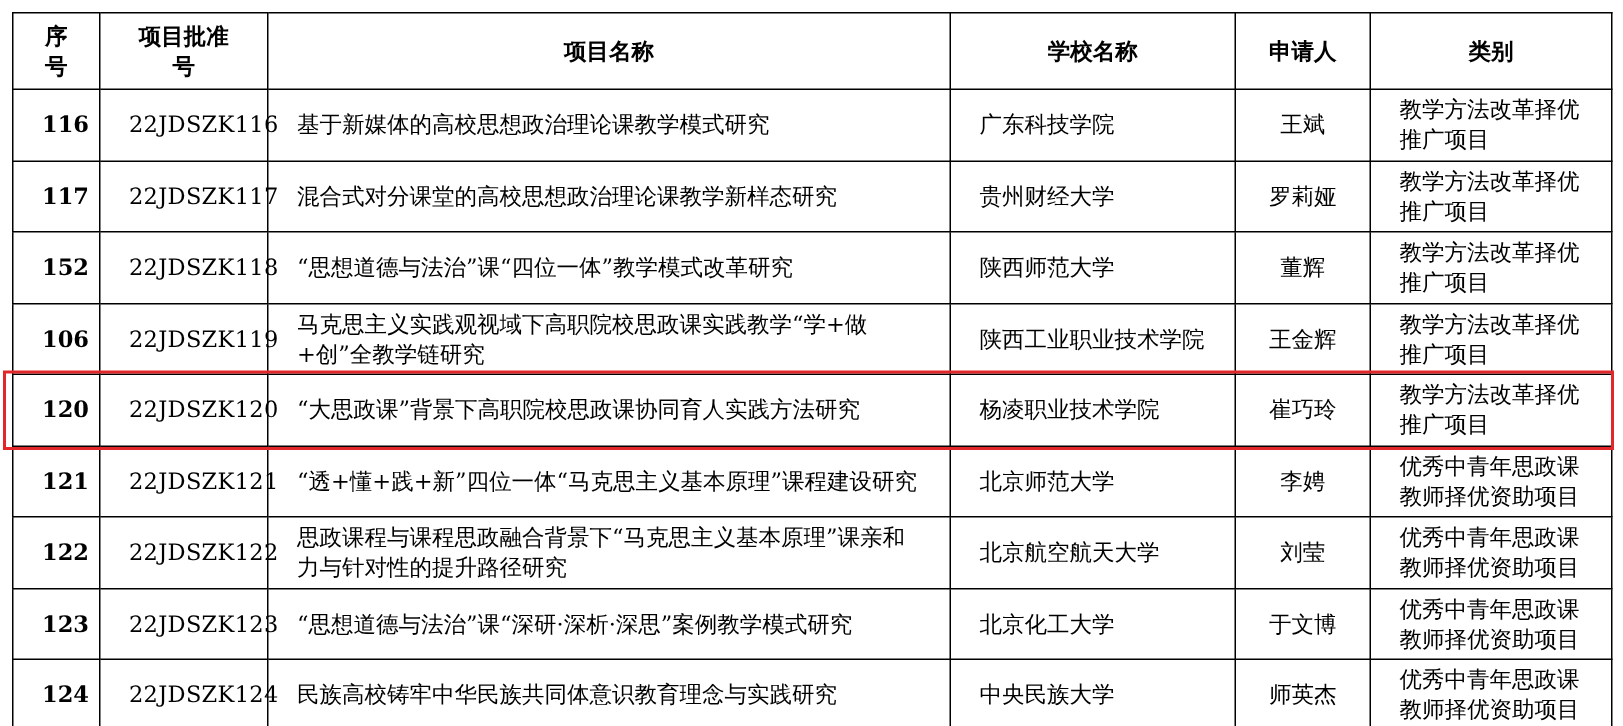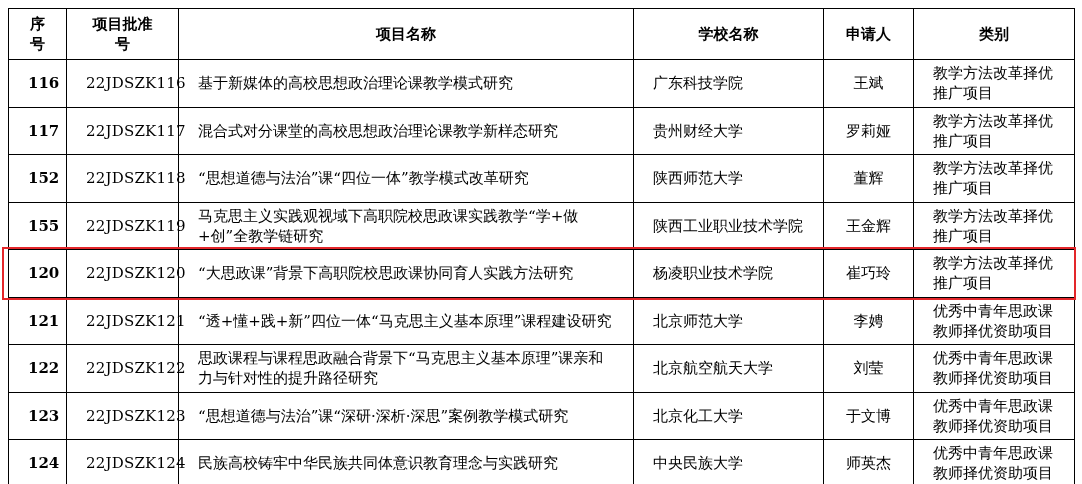--- a/index.html
+++ b/index.html
@@ -113,21 +113,21 @@
       </tr>
       <tr>
         <td class="no">152</td>
         <td class="code">22JDSZK118</td>
         <td class="title">“思想道德与法治”课“四位一体”教学模式改革研究</td>
         <td class="school">陕西师范大学</td>
         <td class="person">董辉</td>
         <td class="cat">教学方法改革择优推广项目</td>
       </tr>
       <tr class="tall">
-        <td class="no">155</td>
+        <td class="no">106</td>
         <td class="code">22JDSZK119</td>
         <td class="title">马克思主义实践观视域下高职院校思政课实践教学“学+做+创”全教学链研究</td>
         <td class="school">陕西工业职业技术学院</td>
         <td class="person">王金辉</td>
         <td class="cat">教学方法改革择优推广项目</td>
       </tr>
       <tr class="tall">
         <td class="no">120</td>
         <td class="code">22JDSZK120</td>
         <td class="title">“大思政课”背景下高职院校思政课协同育人实践方法研究</td>

